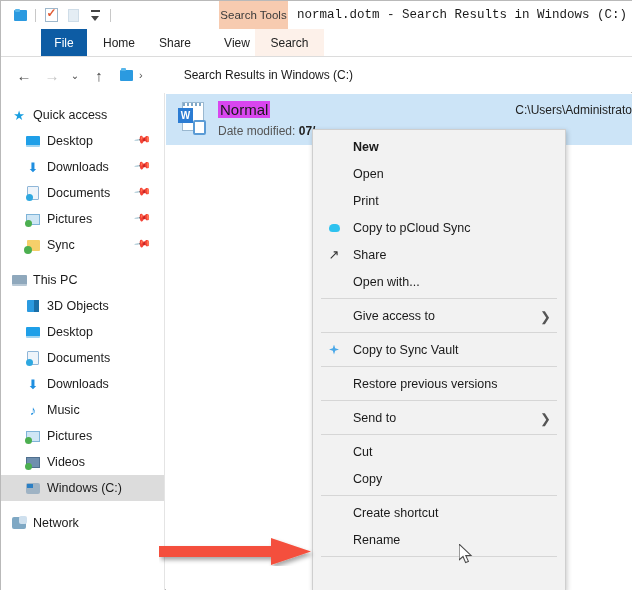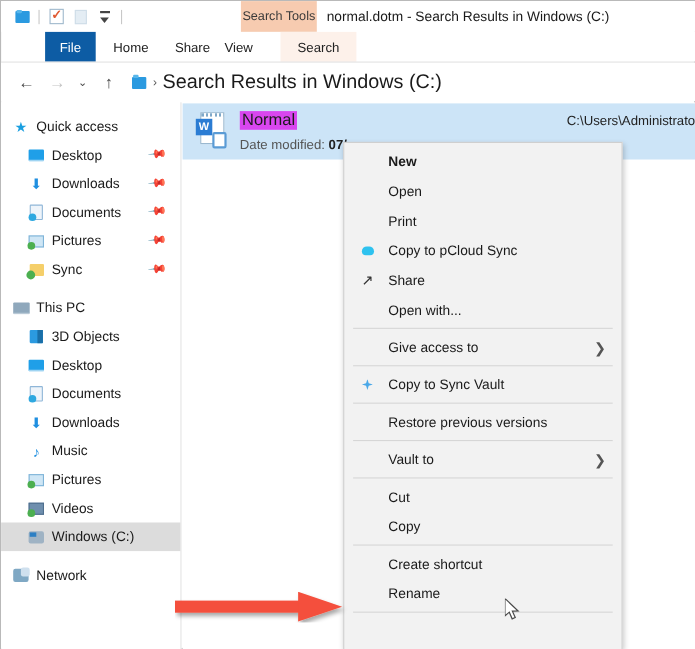--- a/index.html
+++ b/index.html
@@ -67,40 +67,40 @@
   .search-tools-tab {
     position: absolute; left: 218px; top: 0px;
     width: 69px; height: 28px;
     background: #f7cbb0;
     display: flex; align-items: center; justify-content: center;
     font-size: 11.5px; color: #3a3a3a;
   }
   .window-title {
     position: absolute; left: 296px; top: 0px; height: 28px;
     display: flex; align-items: center;
-    font-size: 12.5px; color: #1a1a1a;
+    font-size: 12.5px; color: #1a1a1a; font-family: Liberation Mono, monospace;
   }
 
   
   .ribbon-tabs {
     position: absolute; left: 0; top: 28px; width: 620px; height: 27px;
     background: #ffffff;
     margin-left: 36px;
   }
   .tab {
     position: absolute; top: 0; height: 27px;
     display: flex; align-items: center; justify-content: center;
     font-size: 12px; color: #222;
   }
   .tab-file {
     left: 4px; width: 46px; background: #0d5ca4; color: #fff;
   }
   .tab-home  { left: 56px;  width: 52px; }
   .tab-share { left: 112px; width: 52px; }
-  .tab-view  { left: 156px; width: 48px; justify-content: center; }
+  .tab-view  { left: 176px; width: 48px; justify-content: center; }
   .tab-search{ left: 218px; width: 69px; background: #fdf1ea; }
   .ribbon-underline {
     position: absolute; left: 0; top: 55px; width: 632px; height: 1px;
     background: #dcdcdc;
   }
 
   
   .addressbar {
     position: absolute; left: 0; top: 56px; width: 632px; height: 35px;
     background: #ffffff;
@@ -123,21 +123,21 @@
   .addr-icon { width: 15px; height: 14px; position: relative; }
   .addr-icon::before {
     content: ""; position: absolute; left: 1px; top: 2px;
     width: 13px; height: 11px; background: #2b9ae0; border-radius: 1px;
   }
   .addr-icon::after {
     content: ""; position: absolute; left: 2px; top: 0px;
     width: 5px; height: 3px; background: #58b6ea; border-radius: 1px;
   }
   .addr-chev { font-size: 11px; color: #555; }
-  .addr-text { font-size: 18px; color: #1a1a1a; }
+  .addr-text { font-size: 12px; color: #1a1a1a; margin-left: 36px; }
 
   
   .sidebar {
     position: absolute; left: 0; top: 92px; width: 164px; height: 497px;
     background: #ffffff; border-right: 1px solid #e4e4e4;
   }
   .side-item {
     position: relative; height: 26px;
     display: flex; align-items: center;
     font-size: 12.5px; color: #1b1b1b;
@@ -546,21 +546,21 @@
 
     <div class="ctx-sep"></div>
 
     <div class="ctx-item">
       <span>Restore previous versions</span>
     </div>
 
     <div class="ctx-sep"></div>
 
     <div class="ctx-item">
-      <span>Vault to</span>
+      <span>Send to</span>
       <span class="ctx-arrow">❯</span>
     </div>
 
     <div class="ctx-sep"></div>
 
     <div class="ctx-item">
       <span>Cut</span>
     </div>
     <div class="ctx-item">
       <span>Copy</span>

